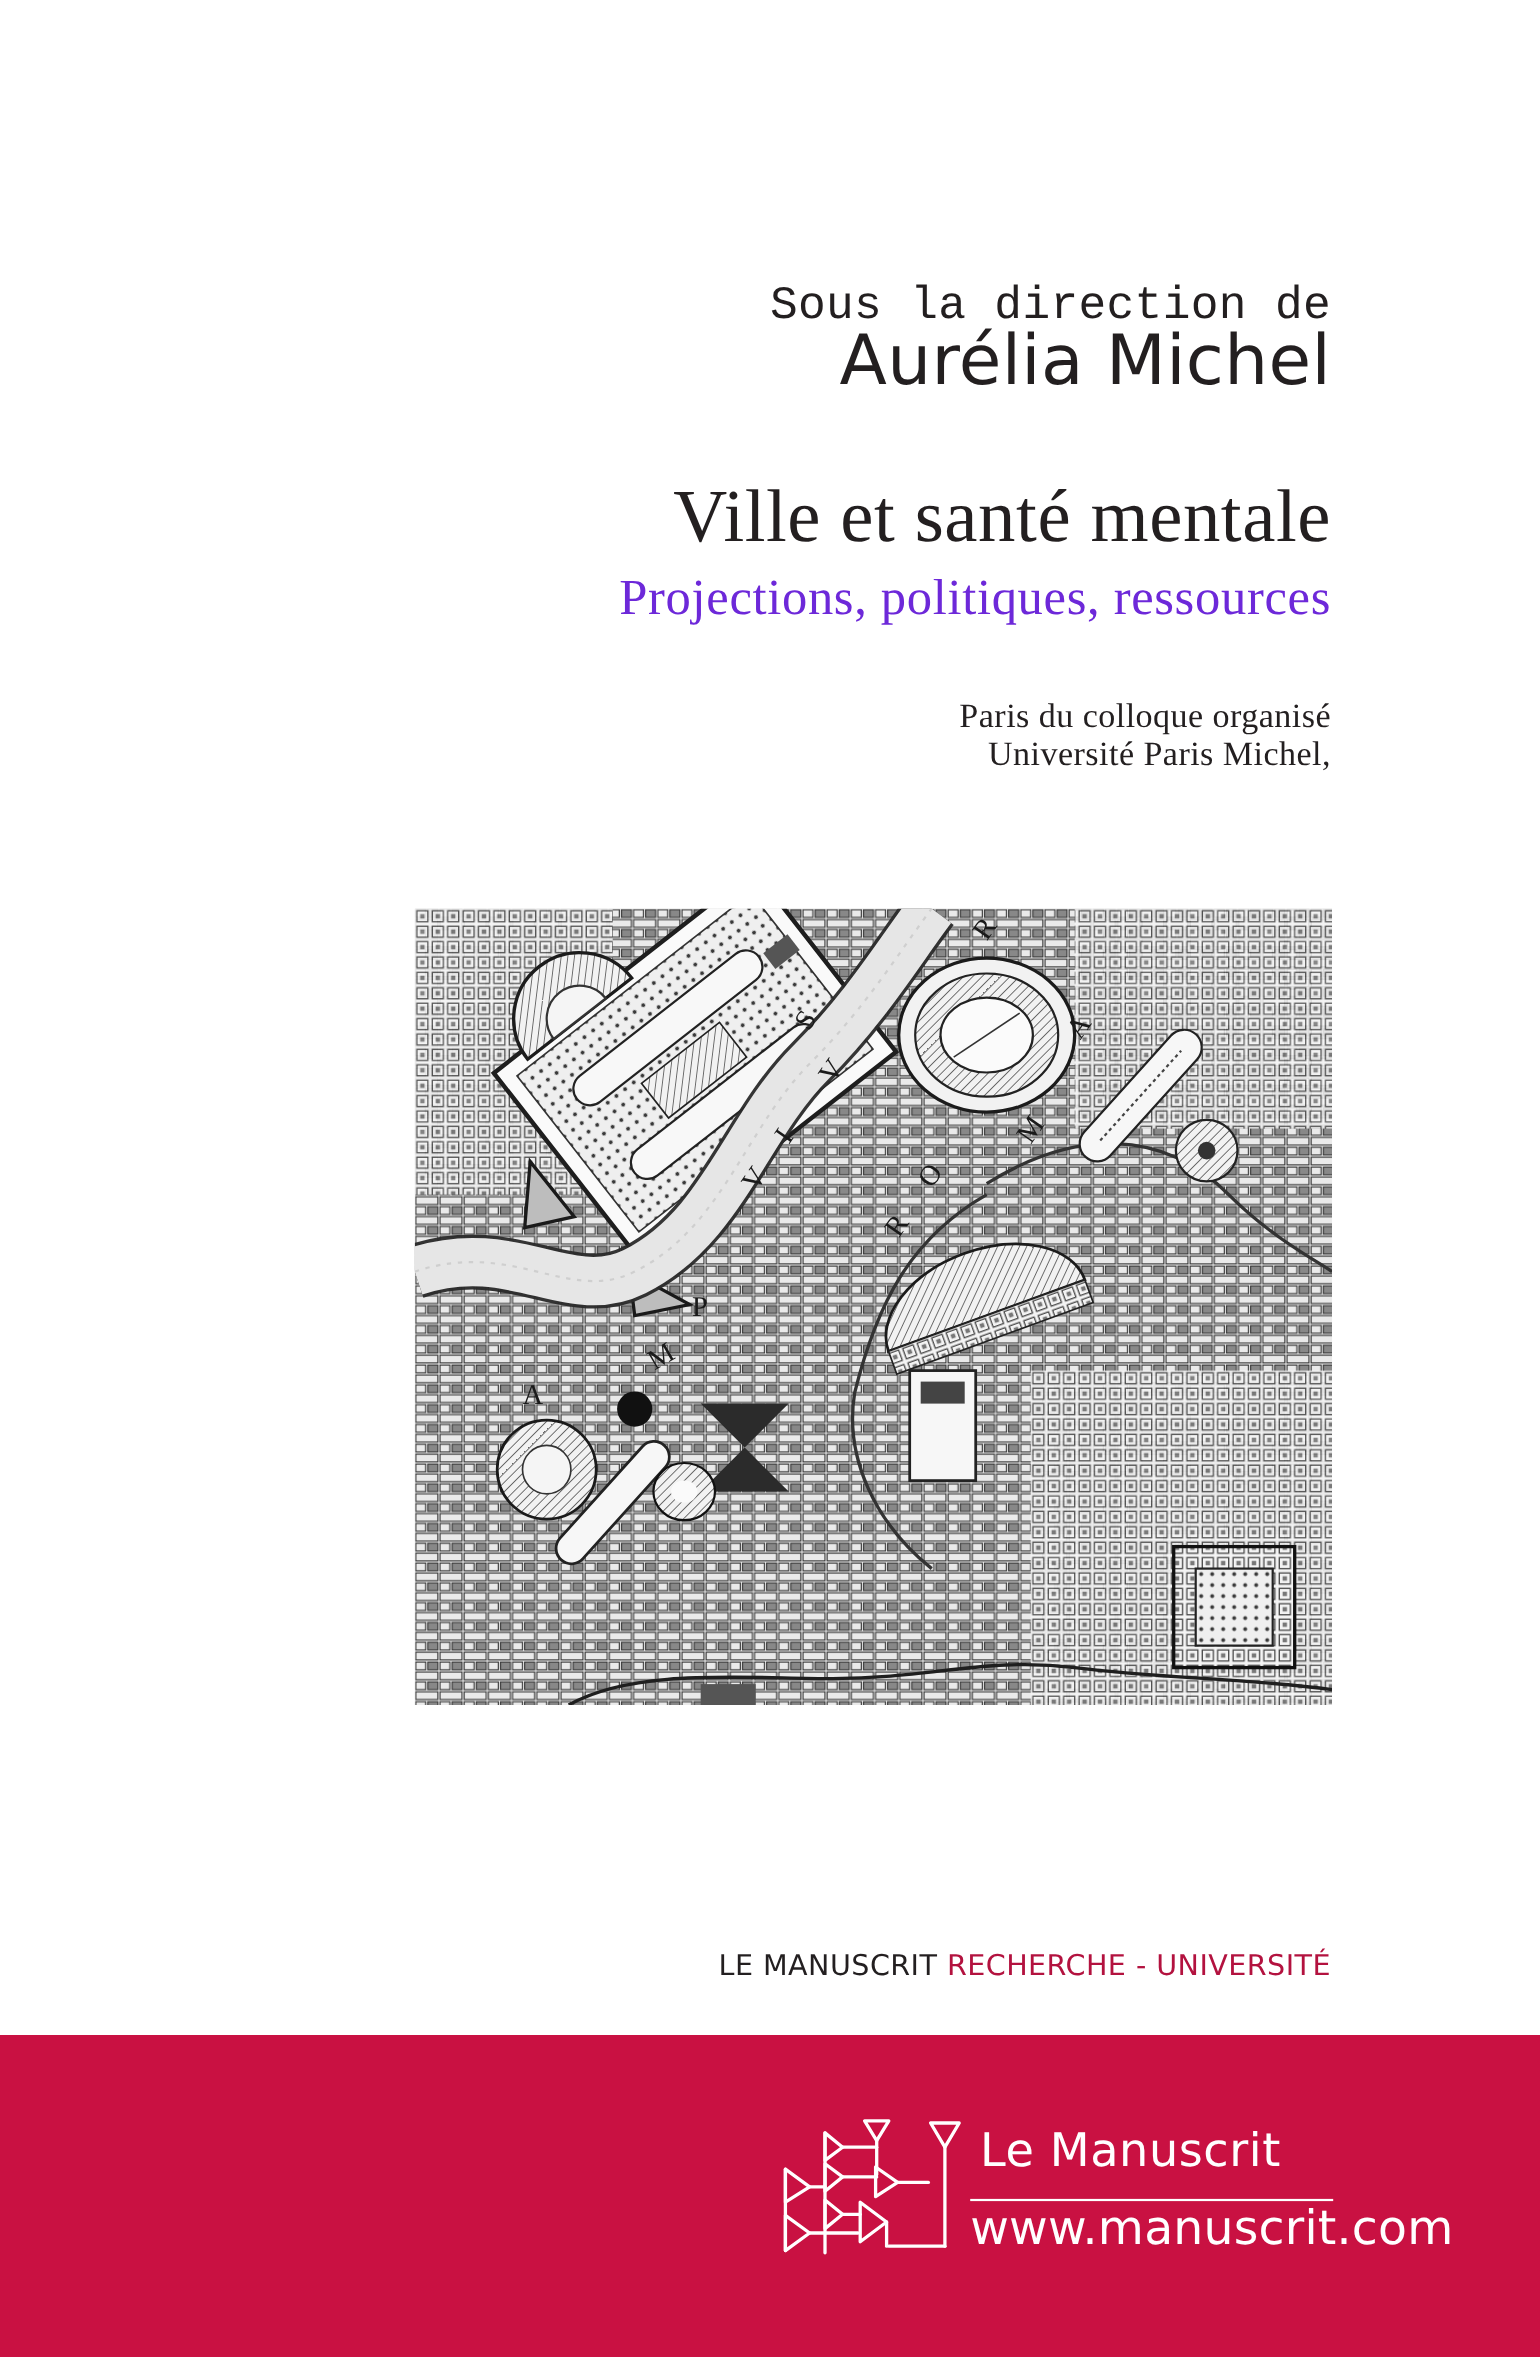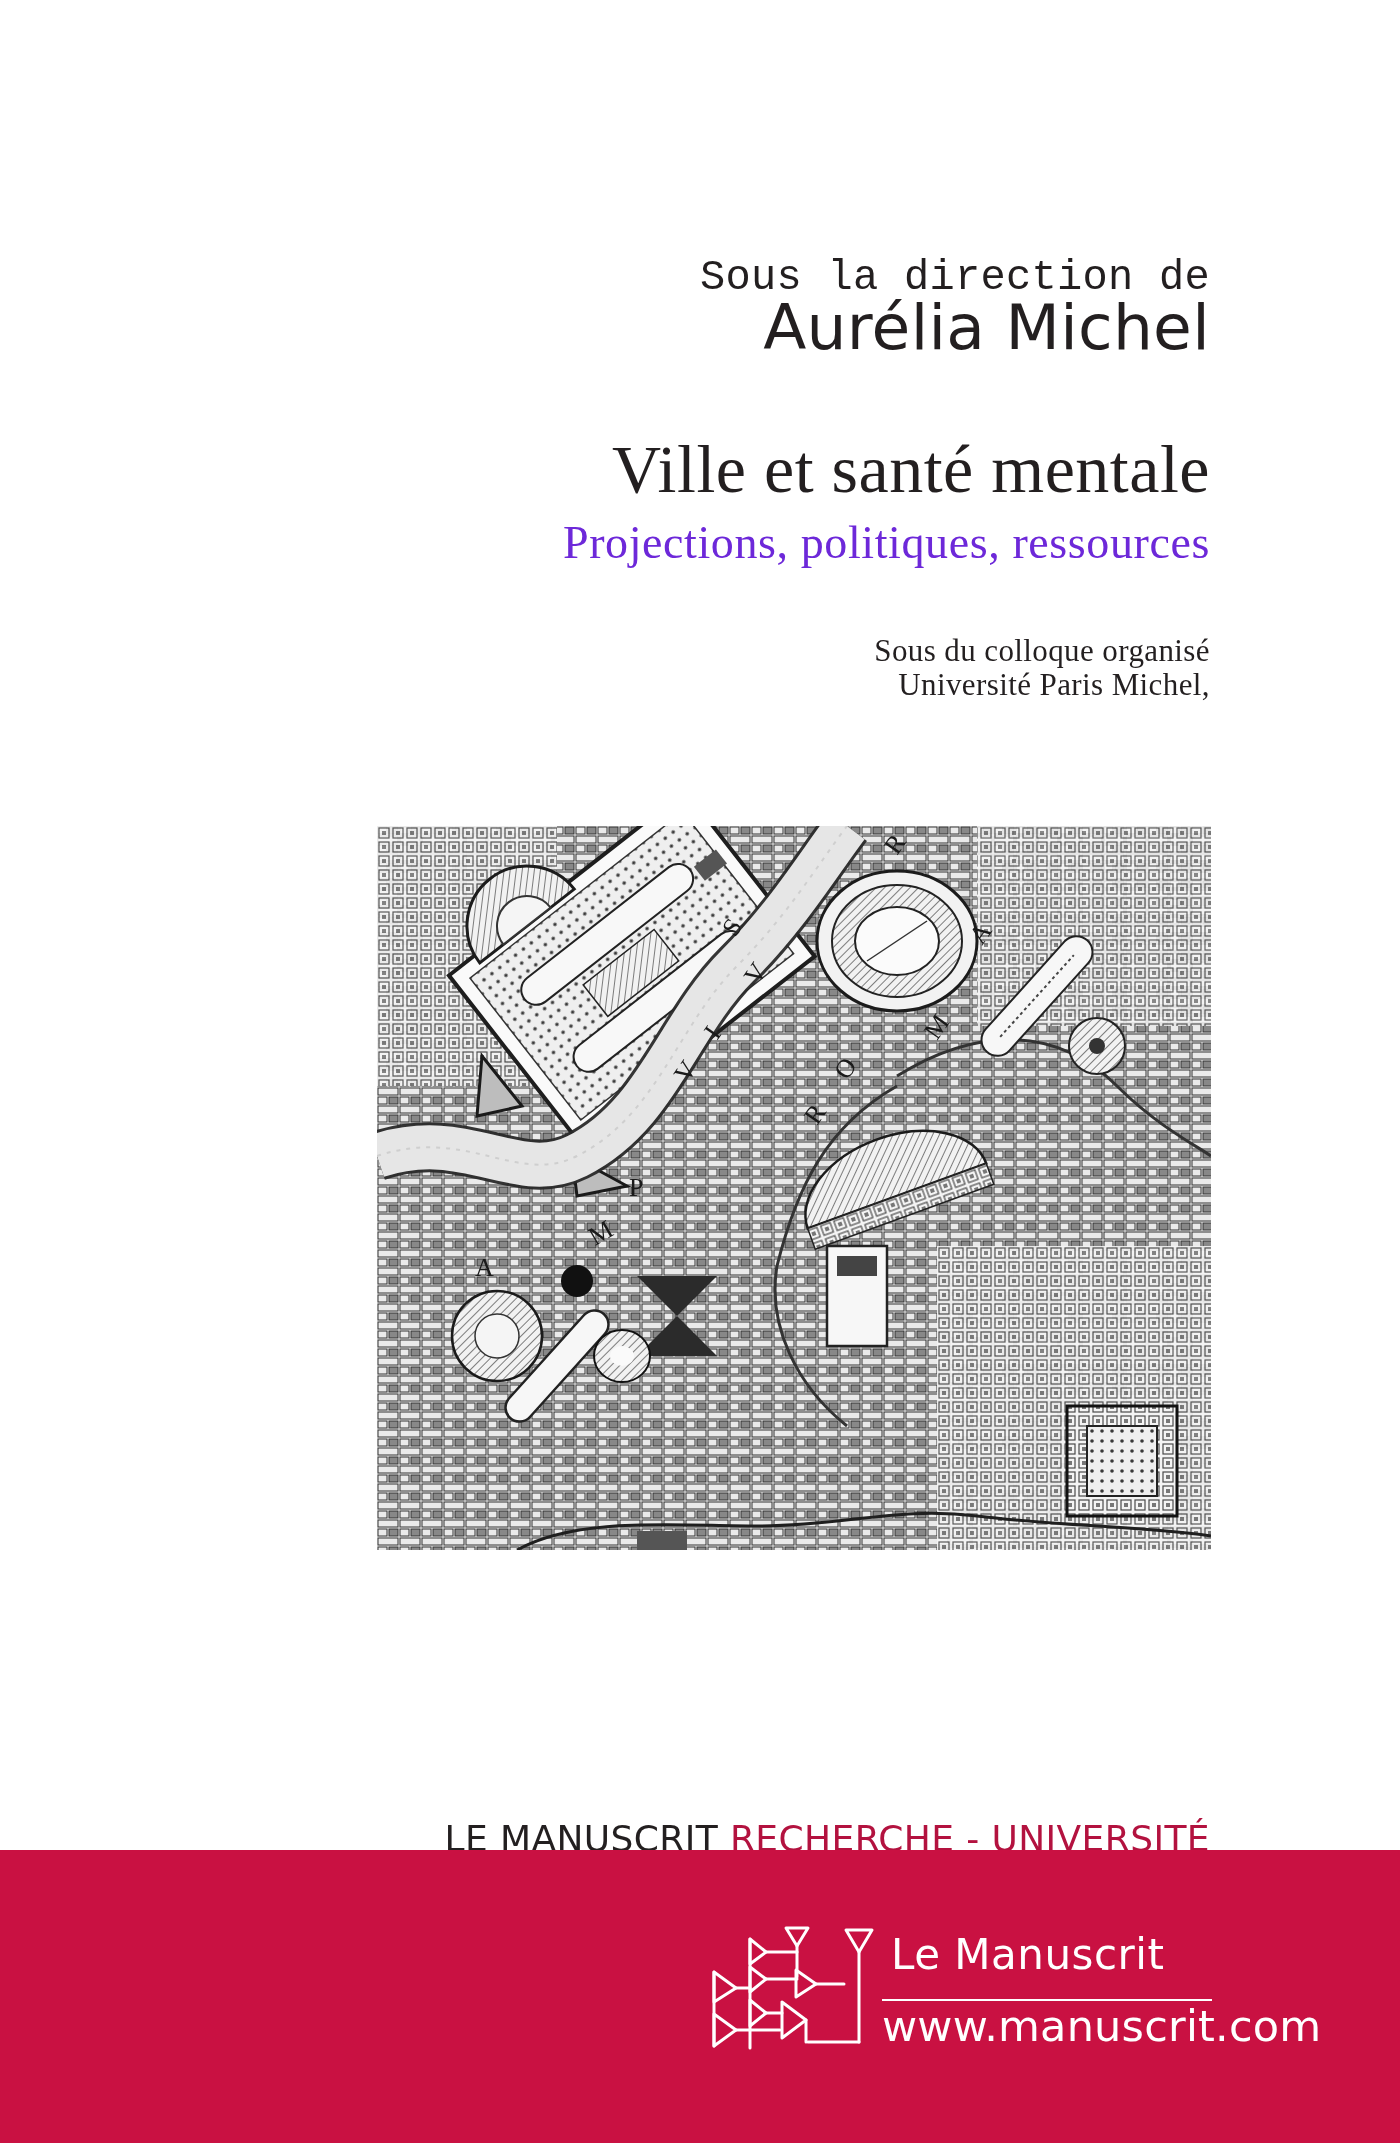--- a/index.html
+++ b/index.html
@@ -30,21 +30,21 @@
       top: 634px; font-size: 31px; line-height: 34px; letter-spacing: 0.4px;
       font-family: "Liberation Serif", serif; color: #231f20;
     }
     .proceedings div { white-space: nowrap; }
     .map {
       left: 377px; top: 826px; width: 834px; height: 724px;
       background: #f3f3f3; overflow: hidden;
     }
     .map svg { display: block; }
     .collection {
-      top: 1816px; font-size: 36px; line-height: 46px; letter-spacing: 0.4px;
+      top: 1764px; font-size: 26px; line-height: 46px; letter-spacing: 0.4px;
       font-family: "DejaVu Sans", sans-serif; white-space: nowrap;
     }
     .collection .part-a { color: #231f20; }
     .collection .part-b { color: #b3123f; }
     .band {
       left: 0; top: 1850px; width: 1400px; height: 293px;
       background: #c91142;
     }
     .logo {
       left: 696px; top: 1922px; width: 520px; height: 130px;
@@ -69,21 +69,21 @@
 
 <div>
 
   <div class="abs right-block editor-intro">Sous la direction de</div>
   <div class="abs right-block editor-name">Aurélia Michel</div>
 
   <div class="abs right-block book-title">Ville et santé mentale</div>
   <div class="abs right-block book-subtitle">Projections, politiques, ressources</div>
 
   <div class="abs right-block proceedings">
-    <div>Sous du colloque organisé</div>
+    <div>Paris du colloque organisé</div>
     <div>Université Paris Michel,</div>
   </div>
 
   <div class="abs map">
     <svg width="834" height="724" viewBox="0 0 834 724" xmlns="http://www.w3.org/2000/svg">
       <defs>
         <pattern id="grid" width="14" height="14" patternUnits="userSpaceOnUse">
           <rect width="14" height="14" fill="#f4f4f4"></rect>
           <rect x="2" y="2" width="10" height="10" fill="none" stroke="#4a4a4a" stroke-width="1.2"></rect>
           <rect x="5" y="5" width="4" height="4" fill="#777"></rect>

